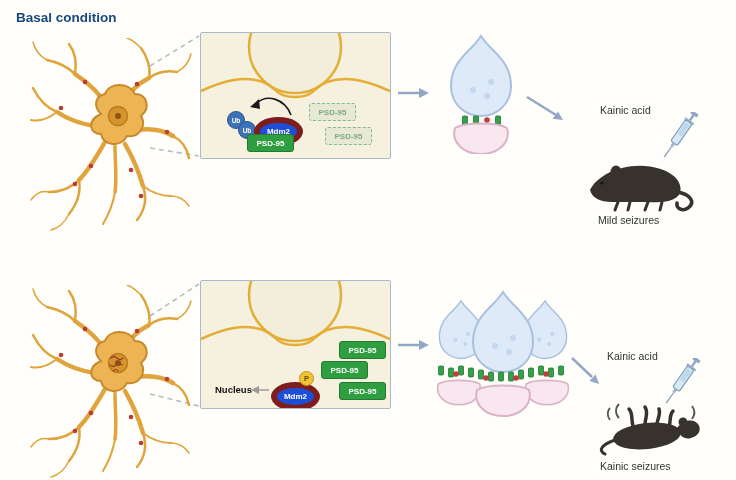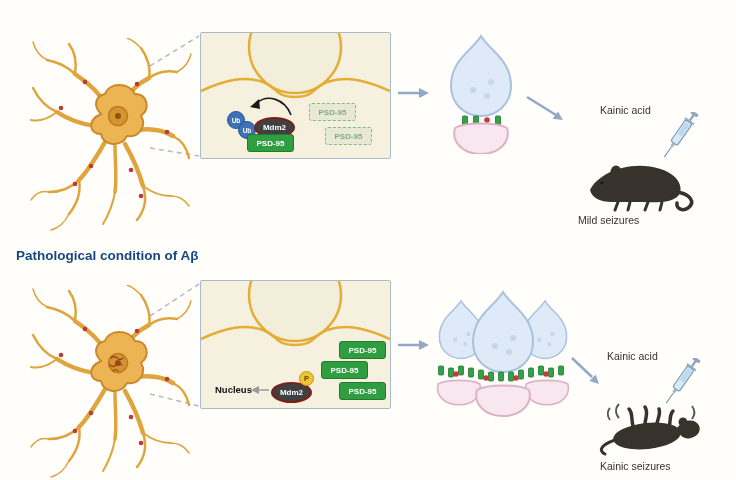--- a/index.html
+++ b/index.html
@@ -3,21 +3,21 @@
 <meta charset="utf-8">
 <style>
   html,body{margin:0;padding:0;background:#ffffff;}
   .canvas{position:relative;width:736px;height:480px;background:#fffefb;
           font-family:"Liberation Sans",sans-serif;overflow:hidden;}
   .abs{position:absolute;}
   .panel-title{position:absolute;font-size:13.5px;font-weight:bold;color:#17477f;}
   .inset{position:absolute;width:189px;background:#f6f1df;border:1.5px solid #a9bac9;border-radius:2px;overflow:hidden;}
   .inset > svg.bg{position:absolute;left:0;top:0;}
   .pill{position:absolute;display:flex;align-items:center;justify-content:center;color:#fff;font-weight:bold;}
-  .mdm2{width:37px;height:17px;border-radius:50%;background:#404040;border:2px solid #7f1d1d;font-size:8px;}
+  .mdm2{width:37px;height:17px;border-radius:50%;background:#1d4ed8;border:6px solid #7f1d1d;font-size:8px;}
   .psd95{width:45px;height:16px;border-radius:3px;background:#2f9e41;border:1px solid #237a31;font-size:8px;}
   .psd95-ghost{position:absolute;width:45px;height:16px;border-radius:3px;background:rgba(127,185,140,0.12);
                border:1.5px dashed #7fb98c;color:#83ab8c;font-size:8px;font-weight:bold;
                display:flex;align-items:center;justify-content:center;}
   .ub{position:absolute;width:16px;height:16px;border-radius:50%;background:#3e72b8;border:1px solid #2c568f;
       color:#fff;font-size:6.5px;font-weight:bold;display:flex;align-items:center;justify-content:center;}
   .p-tag{position:absolute;width:13px;height:13px;border-radius:50%;background:#f1c232;border:1px solid #c3961b;
          color:#5f4708;font-size:7.5px;font-weight:bold;display:flex;align-items:center;justify-content:center;}
   .nucleus-label{position:absolute;font-size:9.5px;font-weight:bold;color:#101010;}
   .cap{position:absolute;font-size:10.5px;color:#333;text-align:left;}
@@ -151,20 +151,21 @@
       <polygon points="429,93 419,88 419,98" stroke="none"></polygon>
       <line x1="527" y1="97" x2="556" y2="115" stroke-width="2.5"></line>
       <polygon points="563,120 552.5,118.8 558,111.5" stroke="none"></polygon>
       <line x1="398" y1="345" x2="420" y2="345" stroke-width="2.5"></line>
       <polygon points="429,345 419,340 419,350" stroke="none"></polygon>
       <line x1="572" y1="358" x2="592" y2="377" stroke-width="2.5"></line>
       <polygon points="599,384 589.4,380.9 595.6,374.5" stroke="none"></polygon>
     </g>
   </svg>
 
+  <div class="panel-title" style="left:16px;top:10px">Basal condition</div>
 
   <svg class="abs" style="left:25px;top:38px" width="170" height="195">
     <use href="#neuron"></use>
   </svg>
 
   <div class="inset" style="left:200px;top:32px;height:125px">
     <svg class="bg" width="189" height="125">
       <use href="#inset-art"></use>
     </svg>
     <svg class="abs" style="left:46px;top:58px" width="50" height="26">
@@ -191,23 +192,22 @@
   <div class="cap" style="left:600px;top:104px;width:92px">Kainic acid</div>
 
   <svg class="abs" style="left:650px;top:112px" width="52" height="52">
     <use href="#syringe" transform="translate(36,14) rotate(125)"></use>
   </svg>
 
   <svg class="abs" style="left:582px;top:156px" width="118" height="62">
     <use href="#mouse-side"></use>
   </svg>
 
-  <div class="cap" style="left:578px;top:214px;width:100px">Mild seizures</div>
-
-  <div class="panel-title" style="left:16px;top:248px">Pathological condition of Aβ</div>
+  <div class="cap" style="left:598px;top:214px;width:100px">Mild seizures</div>
+
 
   <svg class="abs" style="left:25px;top:285px" width="170" height="195">
     <use href="#neuron"></use>
     <g fill="none" stroke="#a03c2a" stroke-width="1.2" stroke-linecap="round">
       <path d="M86,73 q3,-3 6,0 t6,0"></path>
       <path d="M85,80 q3,3 6,0 t6,0"></path>
       <path d="M88,86 q2.5,-3 5,0"></path>
     </g>
   </svg>
 

